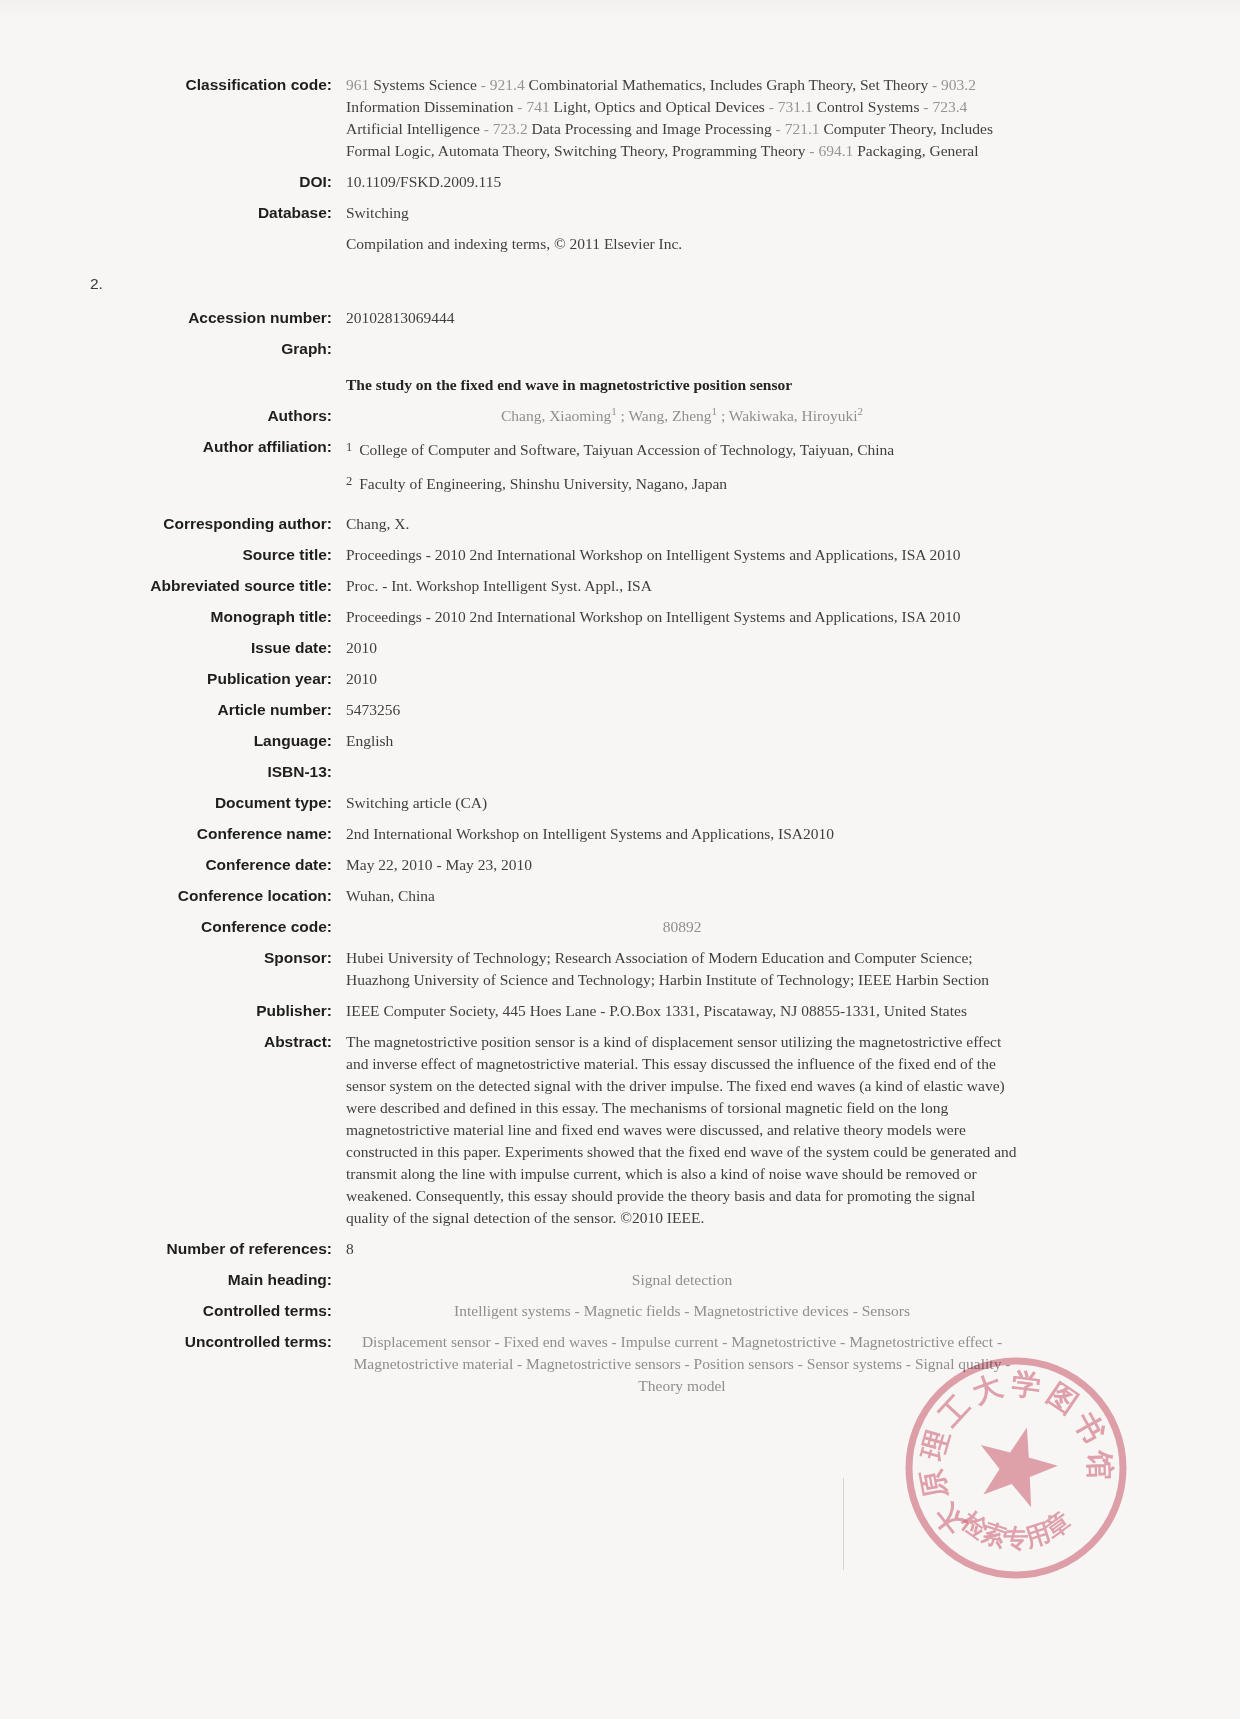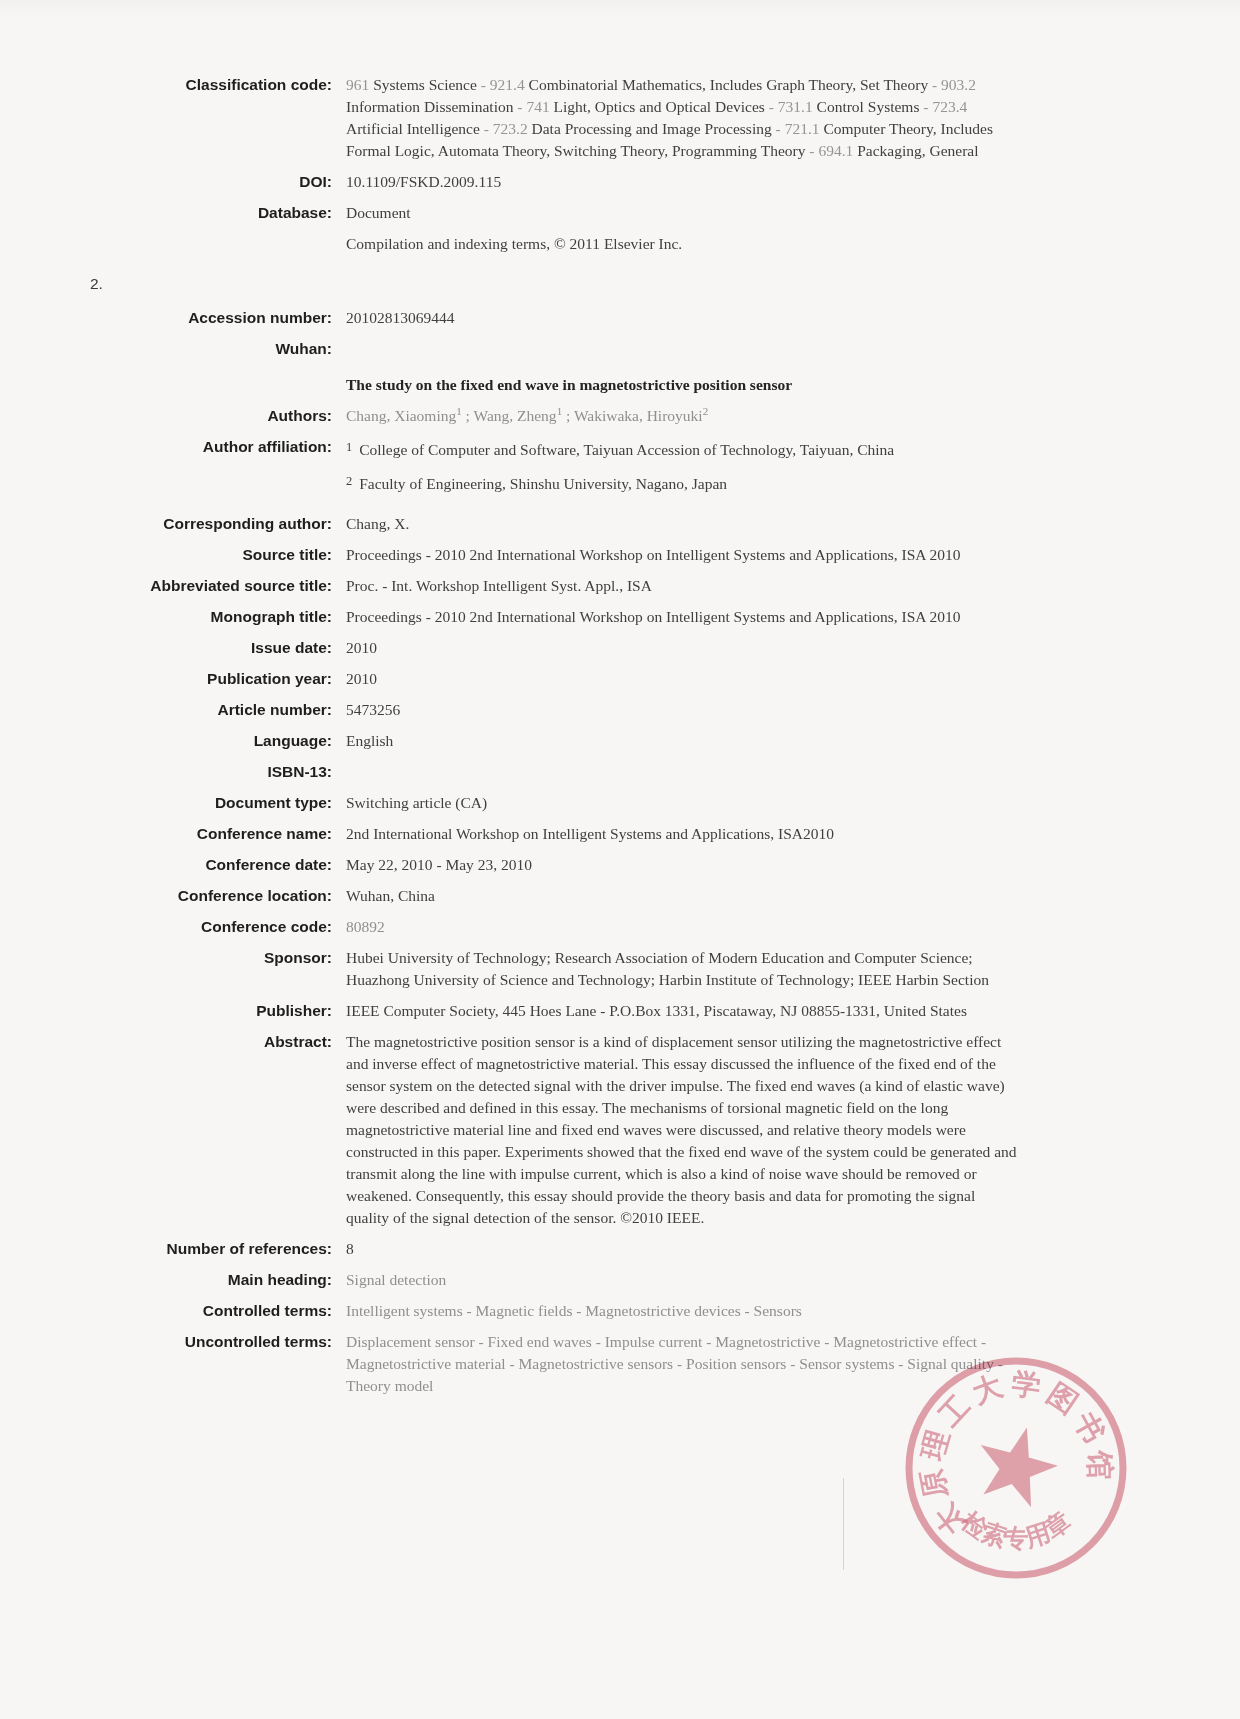--- a/index.html
+++ b/index.html
@@ -13,21 +13,21 @@
     background:#f7f6f4;
     background-image:linear-gradient(180deg,#f2f1ef 0,#f7f6f4 18px),
                      linear-gradient(90deg,rgba(0,0,0,0.015),rgba(0,0,0,0) 30px,rgba(0,0,0,0) 1210px,rgba(0,0,0,0.02));
     font-size:15.5px;line-height:22px;color:#3f3f3f;
   }
   .content{position:absolute;top:74px;left:0;width:1050px;}
   .row{display:grid;grid-template-columns:332px 672px;column-gap:14px;margin-bottom:9px;}
   .row .label{text-align:right;font-weight:bold;color:#1e1e1e;}
   .row .value{color:#3f3f3f;font-family:Liberation Serif, serif;}
   .value.bold{font-weight:bold;color:#242424;margin-top:36px;}
-  .value.gray, .gray{color:#8f8f8f;}
+  .value.gray, .gray{color:#8f8f8f;text-align:center;}
   .value .num{color:#949494;}
   .value .sep{color:#949494;}
   .sup{vertical-align:super;font-size:11px;line-height:0;}
   .affpara{margin:0 0 9px 0;}
   .affpara .affnum{vertical-align:4px;font-size:12.5px;padding-right:3px;}
   .mt-md{margin-top:2px;}
   .section-number{margin:18px 0 10px 90px;color:#3a3a3a;margin-bottom:12px;}
   .stamp{
     position:absolute;left:901px;top:1350px;width:230px;height:230px;
     mix-blend-mode:multiply;opacity:0.85;
@@ -52,37 +52,37 @@
       <div class="value"><span class="num">961 </span><span>Systems Science</span><span class="sep">  -  </span><span class="num">921.4 </span><span>Combinatorial Mathematics, Includes Graph Theory, Set Theory</span><span class="sep">  -  </span><span class="num">903.2 </span><span>Information Dissemination</span><span class="sep">  -  </span><span class="num">741 </span><span>Light, Optics and Optical Devices</span><span class="sep">  -  </span><span class="num">731.1 </span><span>Control Systems</span><span class="sep">  -  </span><span class="num">723.4 </span><span>Artificial Intelligence</span><span class="sep">  -  </span><span class="num">723.2 </span><span>Data Processing and Image Processing</span><span class="sep">  -  </span><span class="num">721.1 </span><span>Computer Theory, Includes Formal Logic, Automata Theory, Switching Theory, Programming Theory</span><span class="sep">  -  </span><span class="num">694.1 </span><span>Packaging, General</span></div>
     </div>
 
     <div class="row">
       <div class="label">DOI:</div>
       <div class="value">10.1109/FSKD.2009.115</div>
     </div>
 
     <div class="row">
       <div class="label">Database:</div>
-      <div class="value">Document</div>
+      <div class="value">Switching</div>
     </div>
 
     <div class="row">
       <div class="label"></div>
       <div class="value">Compilation and indexing terms, © 2011 Elsevier Inc.</div>
     </div>
 
     <div class="section-number">2.</div>
 
     <div class="row">
       <div class="label">Accession number:</div>
       <div class="value">20102813069444</div>
     </div>
 
     <div class="row">
-      <div class="label">Wuhan:</div>
+      <div class="label">Graph:</div>
       <div class="value bold">The study on the fixed end wave in magnetostrictive position sensor</div>
     </div>
 
     <div class="row">
       <div class="label">Authors:</div>
       <div class="value gray"><span>Chang, Xiaoming</span><span class="sup">1</span><span> ; Wang, Zheng</span><span class="sup">1</span><span> ; Wakiwaka, Hiroyuki</span><span class="sup">2</span></div>
     </div>
 
     <div class="row">
       <div class="label">Author affiliation:</div>

